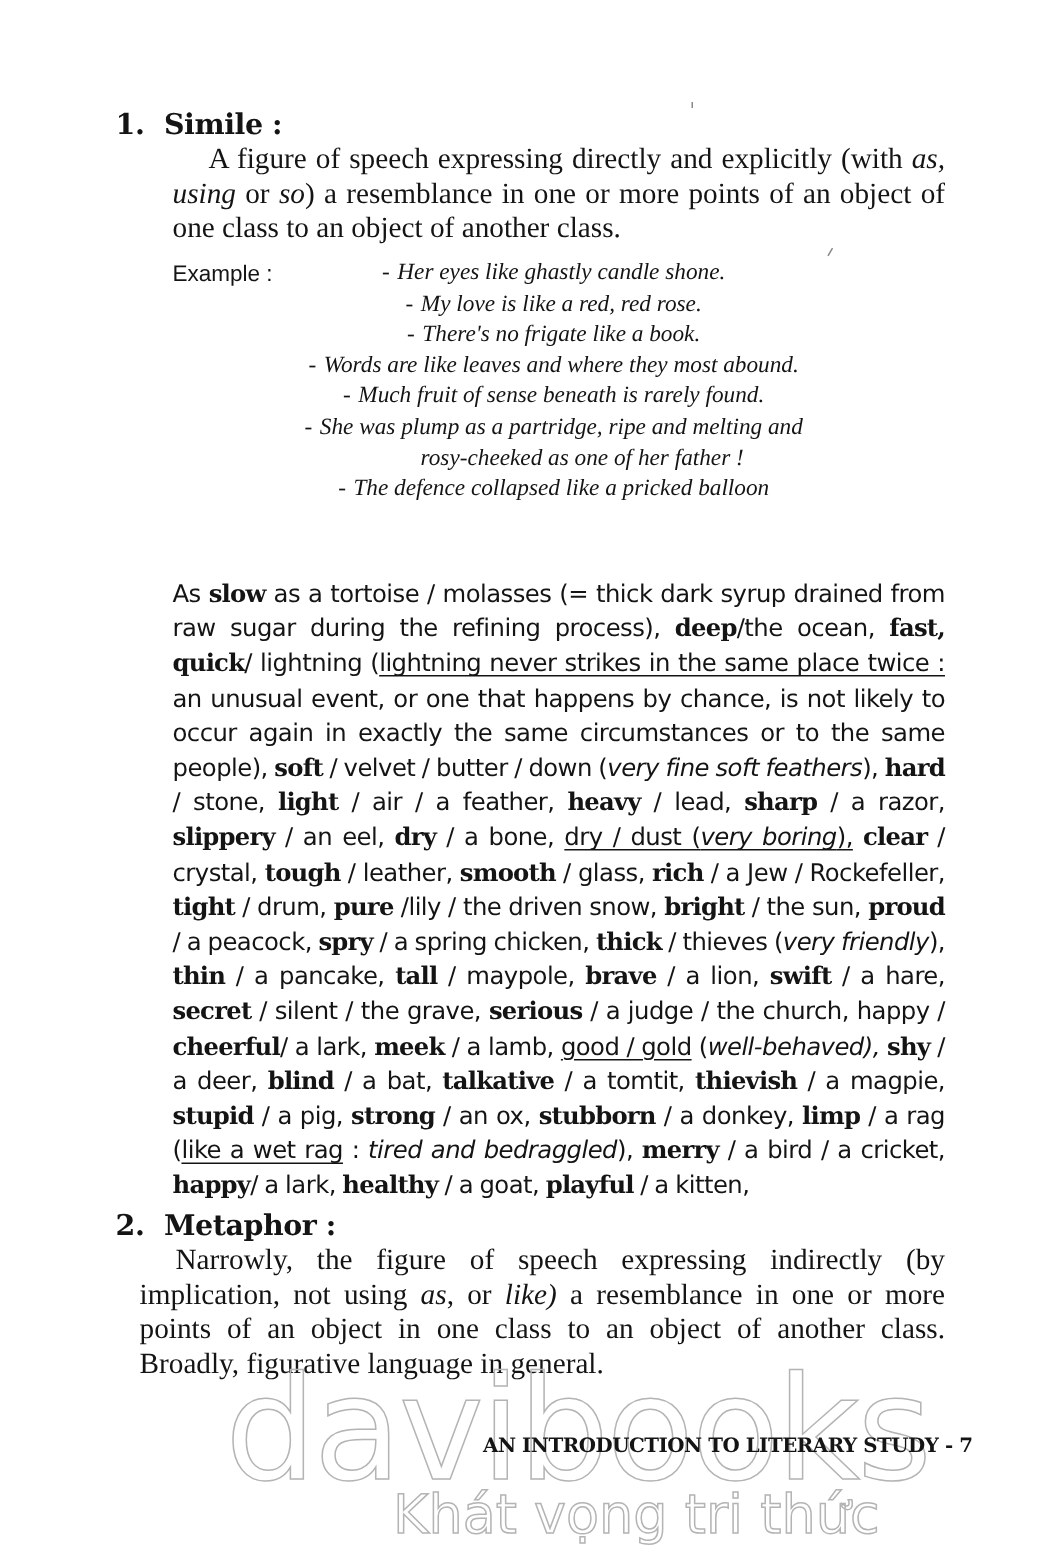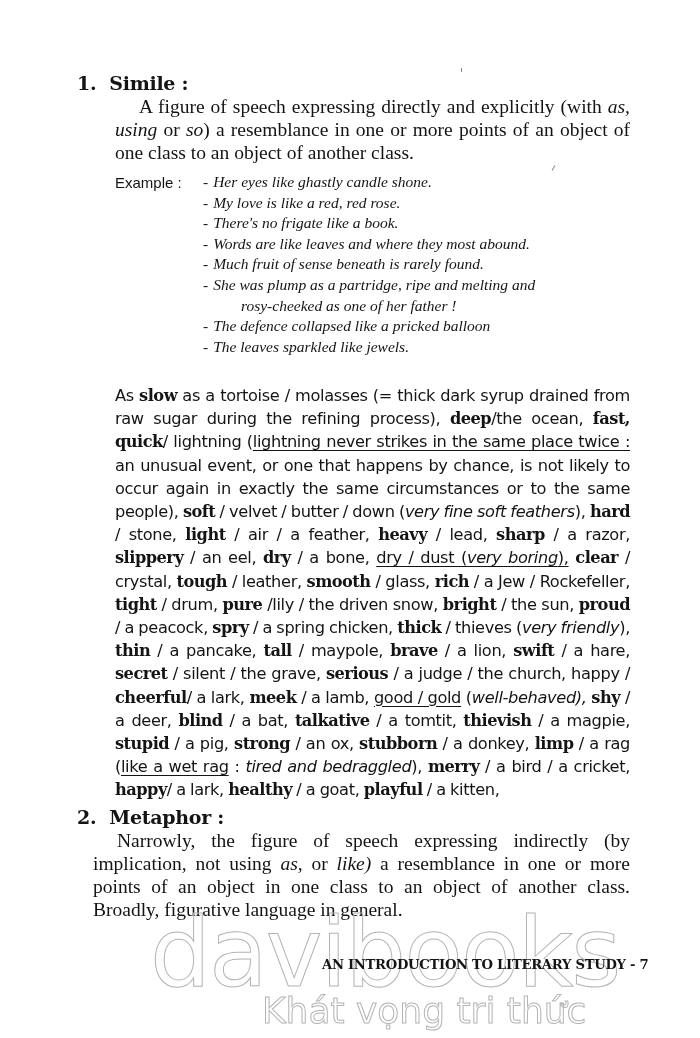--- a/index.html
+++ b/index.html
@@ -20,21 +20,21 @@
   }
   .para .indent { display: inline-block; width: 24px; }
   .example-label {
     position: absolute; left: 115px; top: 174px;
     font-family: "Liberation Sans", "DejaVu Sans", sans-serif; font-size: 15px;
   }
   .example-list {
     position: absolute; left: 203px; top: 172px; margin: 0; padding: 0; list-style: none;
     font-family: "Liberation Serif", serif; font-style: italic; font-size: 15.5px; line-height: 20.6px;
   }
-  .example-list li { white-space: nowrap; }
+  .example-list li { white-space: nowrap; text-align: center; }
   .example-list li .dash { font-style: normal; margin-right: 5px; }
   .example-list li .cont { display: block; padding-left: 38px; }
   .simile-para {
     position: absolute; left: 115px; top: 384px; width: 515px;
     font-family: "DejaVu Sans", sans-serif; font-size: 16.2px; line-height: 23.2px; text-align: justify;
     letter-spacing: -0.35px; word-spacing: -0.5px;
   }
   .simile-para b { font-family: "DejaVu Serif", serif; font-weight: bold; letter-spacing: -0.5px; }
   .simile-para i { }
   .simile-para u { text-decoration: underline; text-underline-offset: 3px; }
@@ -72,21 +72,20 @@
 
   <div class="example-label">Example :</div>
   <ul class="example-list">
       <li><span class="dash">-</span><span>Her eyes like ghastly candle shone.</span></li>
       <li><span class="dash">-</span><span>My love is like a red, red rose.</span></li>
       <li><span class="dash">-</span><span>There's no frigate like a book.</span></li>
       <li><span class="dash">-</span><span>Words are like leaves and where they most abound.</span></li>
       <li><span class="dash">-</span><span>Much fruit of sense beneath is rarely found.</span></li>
       <li><span class="dash">-</span><span>She was plump as a partridge, ripe and melting and</span><span class="cont">rosy-cheeked as one of her father !</span></li>
       <li><span class="dash">-</span><span>The defence collapsed like a pricked balloon</span></li>
-      <li><span class="dash">-</span><span>The leaves sparkled like jewels.</span></li>
     </ul>
 
   <div class="simile-para"><span>As </span><b><span>slow</span></b><span> as a tortoise / molasses (= thick dark syrup drained from raw sugar during the refining process), </span><b><span>deep</span></b><span>/the ocean, </span><b><span>fast, quick</span></b><span>/ lightning (</span><u><span>lightning never strikes in the same place twice :</span></u><span> an unusual event, or one that happens by chance, is not likely to occur again in exactly the same circumstances or to the same people), </span><b><span>soft</span></b><span> / velvet / butter / down (</span><i><span>very fine soft feathers</span></i><span>), </span><b><span>hard</span></b><span> / stone, </span><b><span>light</span></b><span> / air / a feather, </span><b><span>heavy</span></b><span> / lead, </span><b><span>sharp</span></b><span> / a razor, </span><b><span>slippery</span></b><span> / an eel, </span><b><span>dry</span></b><span> / a bone, </span><u><span>dry / dust (</span></u><u><i><span>very boring</span></i></u><u><span>),</span></u><span> </span><b><span>clear</span></b><span> / crystal, </span><b><span>tough</span></b><span> / leather, </span><b><span>smooth</span></b><span> / glass, </span><b><span>rich</span></b><span> / a Jew / Rockefeller, </span><b><span>tight</span></b><span> / drum, </span><b><span>pure</span></b><span> /lily / the driven snow, </span><b><span>bright</span></b><span> / the sun, </span><b><span>proud</span></b><span> / a peacock, </span><b><span>spry</span></b><span> / a spring chicken, </span><b><span>thick</span></b><span> / thieves (</span><i><span>very friendly</span></i><span>), </span><b><span>thin</span></b><span> / a pancake, </span><b><span>tall</span></b><span> / maypole, </span><b><span>brave</span></b><span> / a lion, </span><b><span>swift</span></b><span> / a hare, </span><b><span>secret</span></b><span> / silent / the grave, </span><b><span>serious</span></b><span> / a judge / the church, happy / </span><b><span>cheerful</span></b><span>/ a lark, </span><b><span>meek</span></b><span> / a lamb, </span><u><span>good / gold</span></u><span> (</span><i><span>well-behaved),</span></i><span> </span><b><span>shy</span></b><span> / a deer, </span><b><span>blind</span></b><span> / a bat, </span><b><span>talkative</span></b><span> / a tomtit, </span><b><span>thievish</span></b><span> / a magpie, </span><b><span>stupid</span></b><span> / a pig, </span><b><span>strong</span></b><span> / an ox, </span><b><span>stubborn</span></b><span> / a donkey, </span><b><span>limp</span></b><span> / a rag (</span><u><span>like a wet rag</span></u><span> : </span><i><span>tired and bedraggled</span></i><span>), </span><b><span>merry</span></b><span> / a bird / a cricket, </span><b><span>happy</span></b><span>/ a lark, </span><b><span>healthy</span></b><span> / a goat, </span><b><span>playful</span></b><span> / a kitten,</span></div>
 
   <div class="heading" style="left:77px; top:806px;">
     <span class="num">2.</span>
     <span>Metaphor :</span>
   </div>
 
   <p class="para" style="left:93px; top:829px; width:537px; margin:0;"><span class="indent"></span><span>Narrowly, the figure of speech expressing indirectly (by implication, not using </span><i><span>as</span></i><span>, or </span><i><span>like)</span></i><span> a resemblance in one or more points of an object in one class to an object of another class. Broadly, figurative language in general.</span></p>

